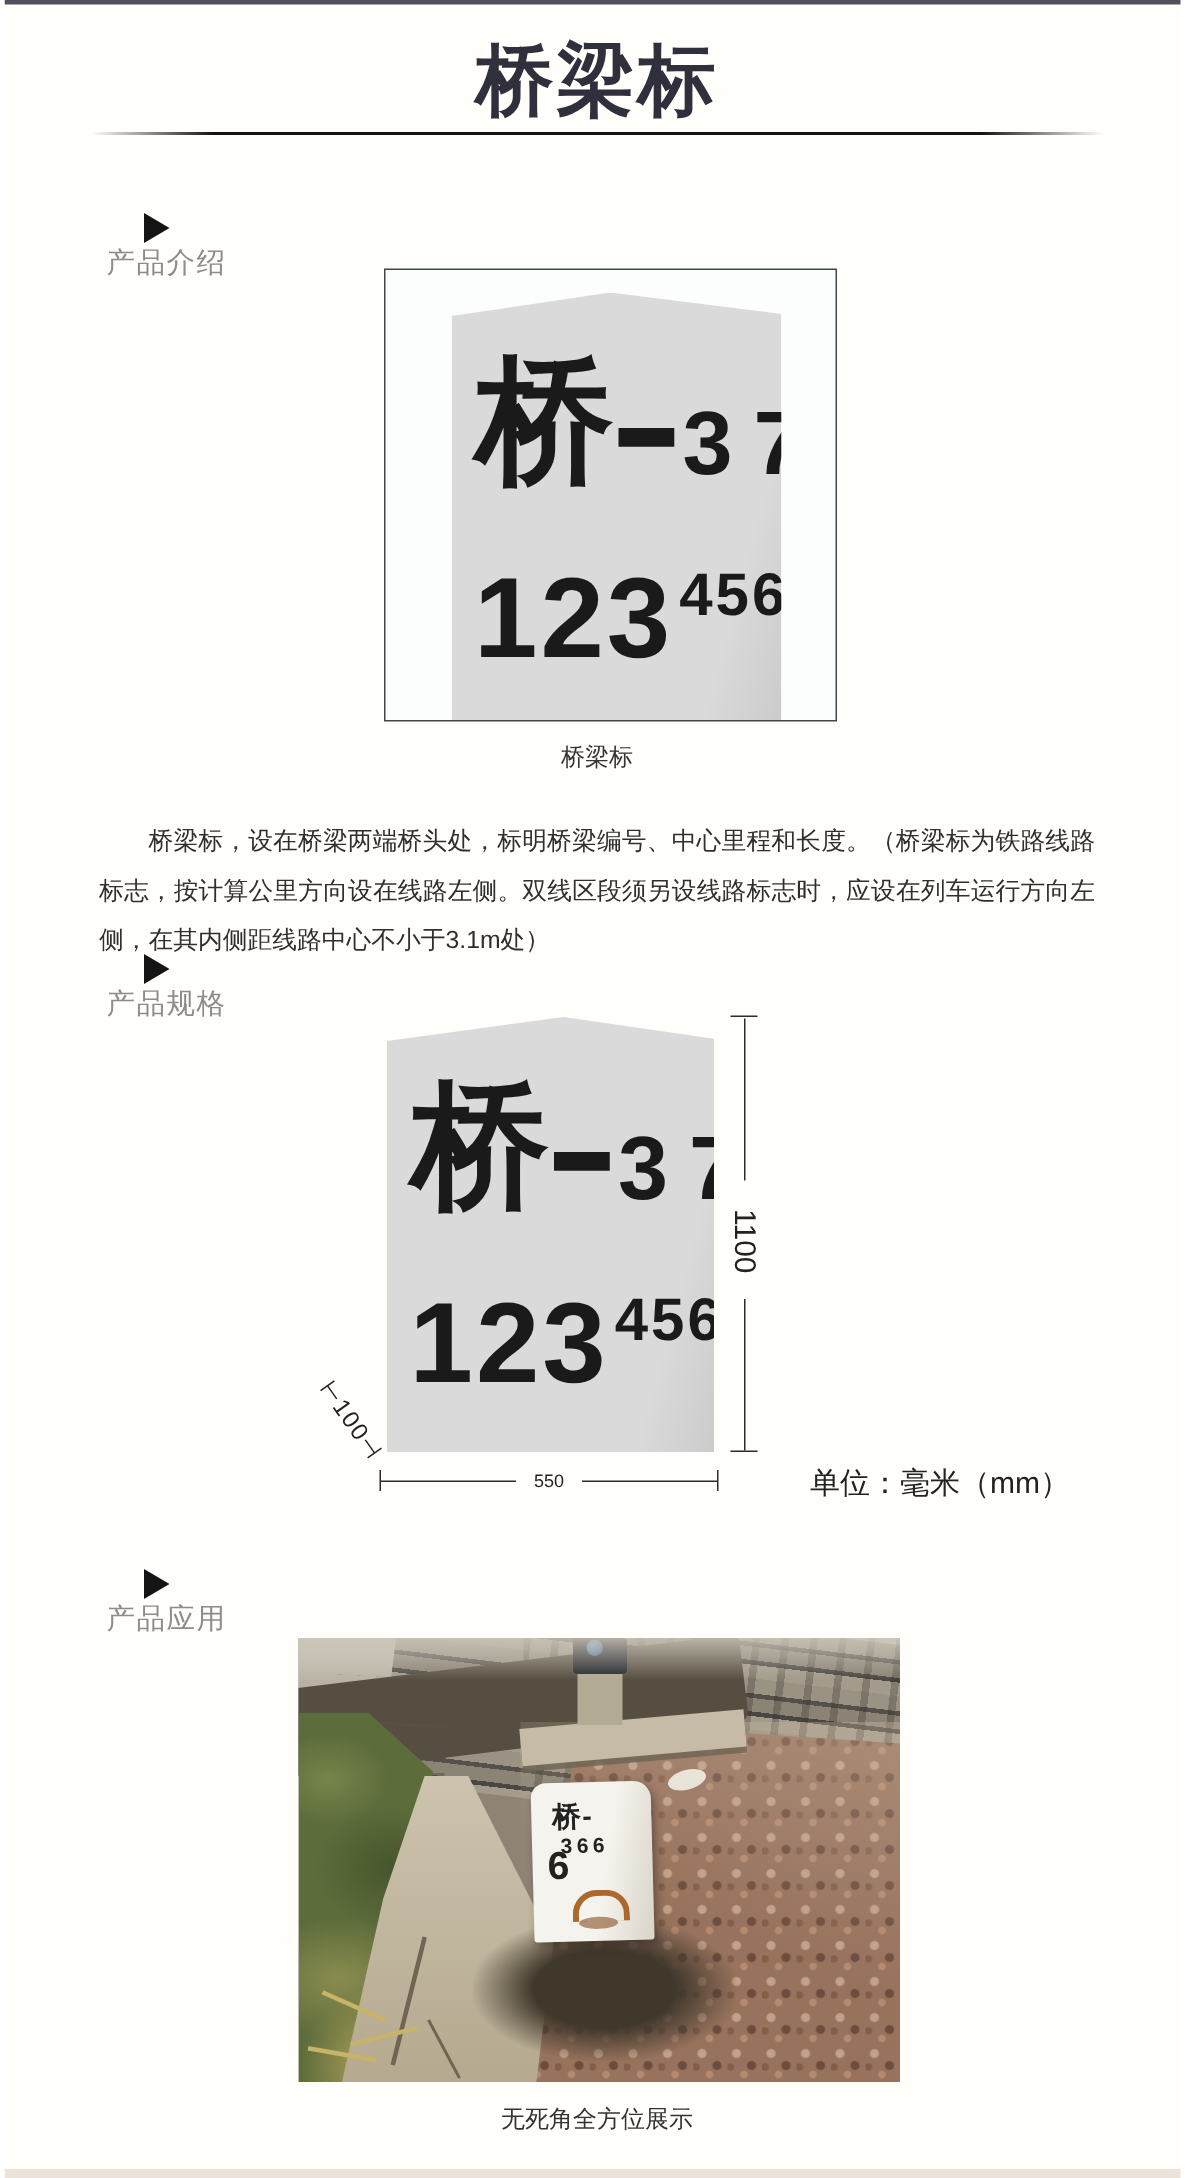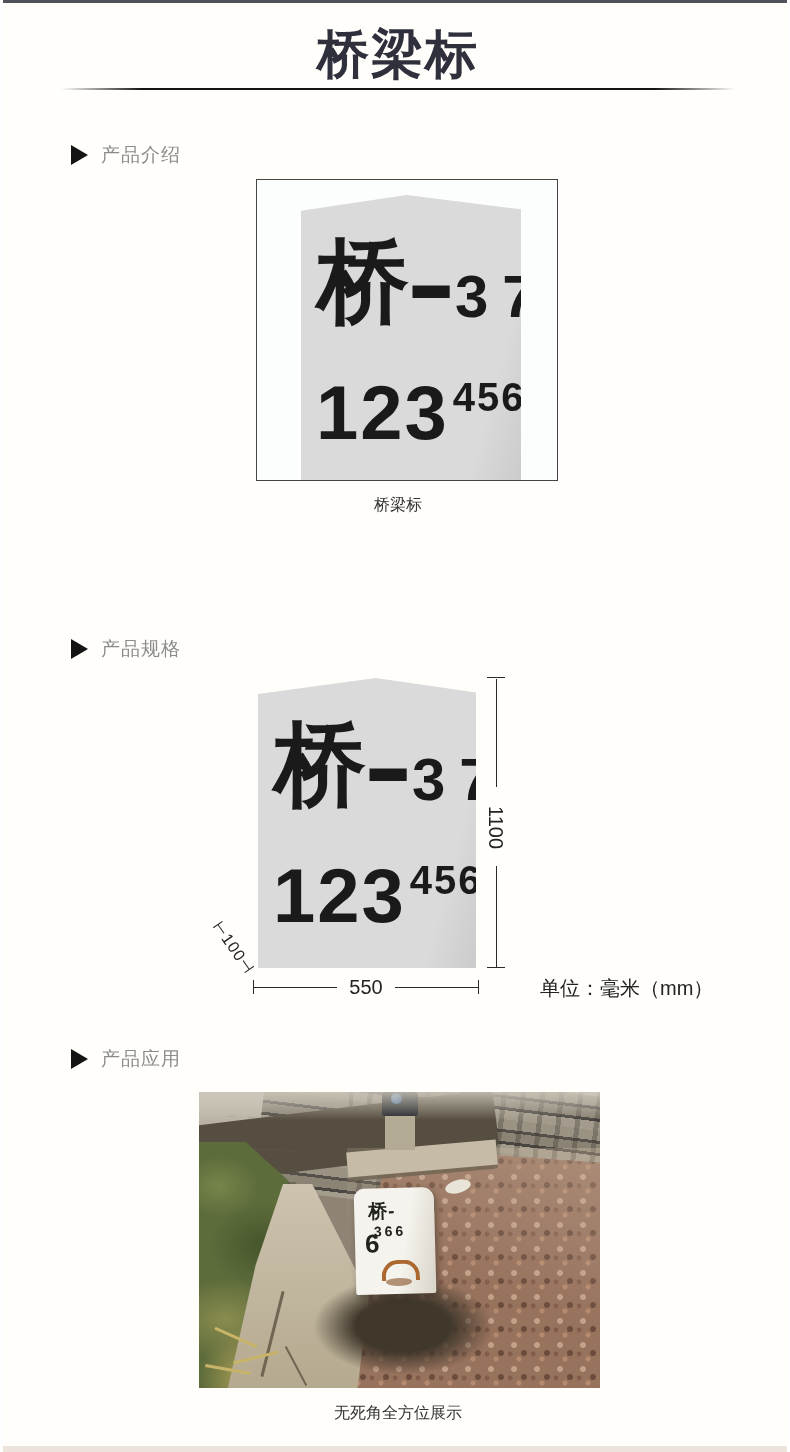--- a/index.html
+++ b/index.html
@@ -12,21 +12,21 @@
 
   
   .title{position:absolute;left:0;top:24px;width:790px;text-align:center;
          font-size:52px;font-weight:900;color:#30303c;letter-spacing:2px;line-height:60px;}
   .divider{position:absolute;left:58px;top:88px;width:674px;height:2px;
            background:linear-gradient(90deg,rgba(20,20,20,0),#141414 12%,#141414 88%,rgba(20,20,20,0));}
   .subtitle{position:absolute;left:0;top:94px;width:790px;text-align:center;
             font-size:20px;font-weight:700;color:#121212;line-height:28px;}
 
   
-  .sec-header{position:absolute;left:68px;display:flex;align-items:center;}
+  .sec-header{position:absolute;left:68px;display:flex;align-items:center;flex-direction:column;}
   .tri{width:0;height:0;border-top:10px solid transparent;border-bottom:10px solid transparent;
        border-left:17px solid #141414;margin-right:13px;}
   .sec-label{font-size:19px;color:#8c8c8c;letter-spacing:1px;}
   .hdr-intro{top:142px;} .hdr-spec{top:636px;} .hdr-app{top:1046px;}
 
   
   .diag-box{position:absolute;left:253px;top:179px;width:300px;height:300px;
             border:1px solid #454545;background:#fcfdfd;overflow:hidden;}
 
   
@@ -62,21 +62,21 @@
   .vseg2{left:493px;top:866px;width:1px;height:101px;}
   .vlabel{position:absolute;left:468px;top:797px;width:50px;height:60px;
           display:flex;align-items:center;justify-content:center;}
   .vlabel span{transform:rotate(90deg);font-size:20px;color:#222222;white-space:nowrap;}
   .depth-label{position:absolute;left:194px;top:920px;width:74px;height:54px;
                display:flex;align-items:center;justify-content:center;}
   .depth-label span{transform:rotate(55deg);font-size:16px;color:#222222;white-space:nowrap;letter-spacing:1px;}
   .hdim{position:absolute;left:250px;top:979px;width:226px;height:16px;display:flex;align-items:center;}
   .hdim .tick{width:1px;height:14px;background:#2b2b2b;}
   .hdim .dline{flex:1;height:1px;background:#2b2b2b;}
-  .hdim .dlabel{font-size:20px;color:#222222;padding:0 12px;line-height:16px;}
+  .hdim .dlabel{font-size:12px;color:#222222;padding:0 12px;line-height:16px;}
   .unit{position:absolute;left:537px;top:975px;font-size:20px;color:#222222;}
 
   
   .photo{position:absolute;left:196px;top:1092px;width:401px;height:296px;overflow:hidden;
          background:#8e8374;}
   .photo *{position:absolute;}
   .ph-sky{left:0;top:0;width:401px;height:70px;background:linear-gradient(180deg,#c9c3b6,#a39b8d);}
   .ph-tracks{left:60px;top:-14px;width:370px;height:132px;transform:rotate(7deg);
     background:repeating-linear-gradient(180deg,#9a9384 0 10px,#55514a 10px 13px,#8b8475 13px 22px,#4a4742 22px 25px,#a39c8c 25px 34px);}
   .ph-sleepers{left:150px;top:0;width:251px;height:110px;
@@ -155,20 +155,21 @@
         <span class="mk-char">桥</span><span class="mk-dash">—</span><span class="mk-top">37</span>
       </div>
       <div class="face-row2">
         <span class="mk-main">123</span>
         <span class="mk-sup">456</span>
       </div>
     </div>
   </div>
   <div class="caption cap1">桥梁标</div>
 
+  <p class="desc">桥梁标，设在桥梁两端桥头处，标明桥梁编号、中心里程和长度。（桥梁标为铁路线路标志，按计算公里方向设在线路左侧。双线区段须另设线路标志时，应设在列车运行方向左侧，在其内侧距线路中心不小于3.1m处）</p>
 
   <div class="sec-header hdr-spec">
     <span class="tri"></span>
     <span class="sec-label">产品规格</span>
   </div>
 
   <div class="stone2">
     <div class="face-row1">
       <span class="mk-char">桥</span><span class="mk-dash">—</span><span class="mk-top">37</span>
     </div>

